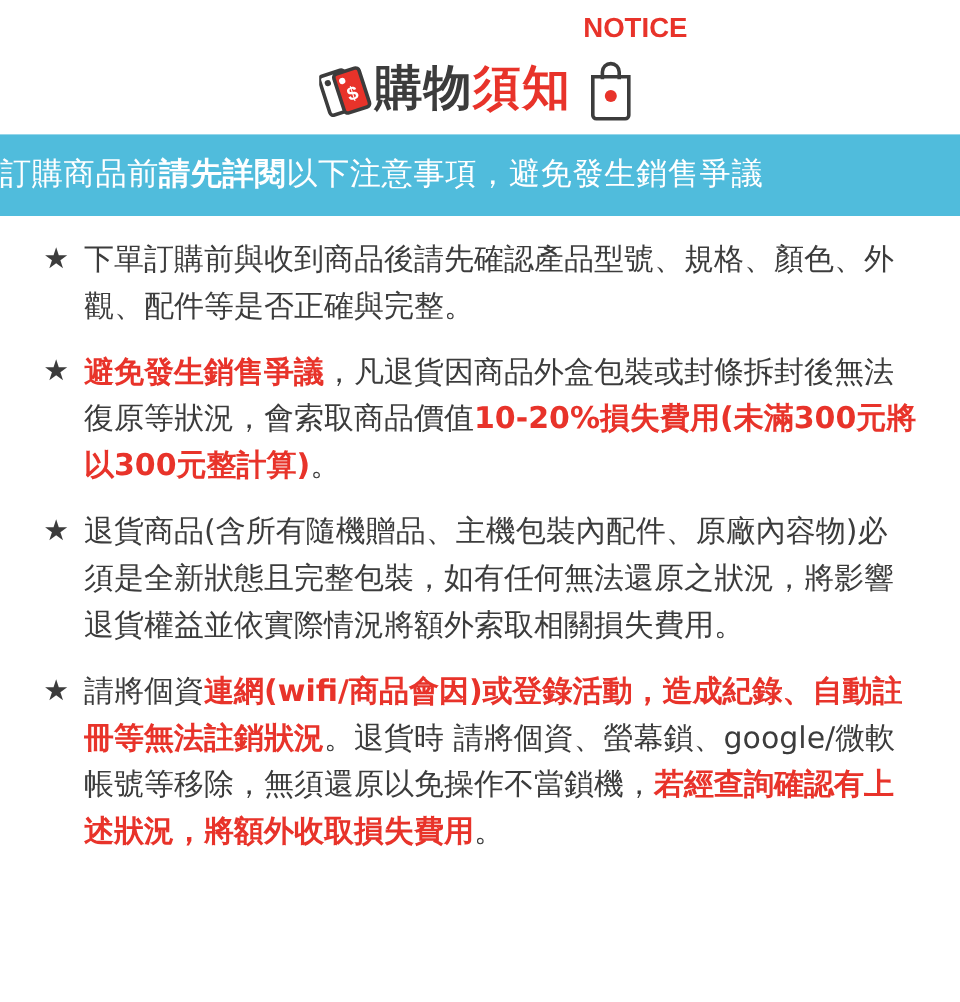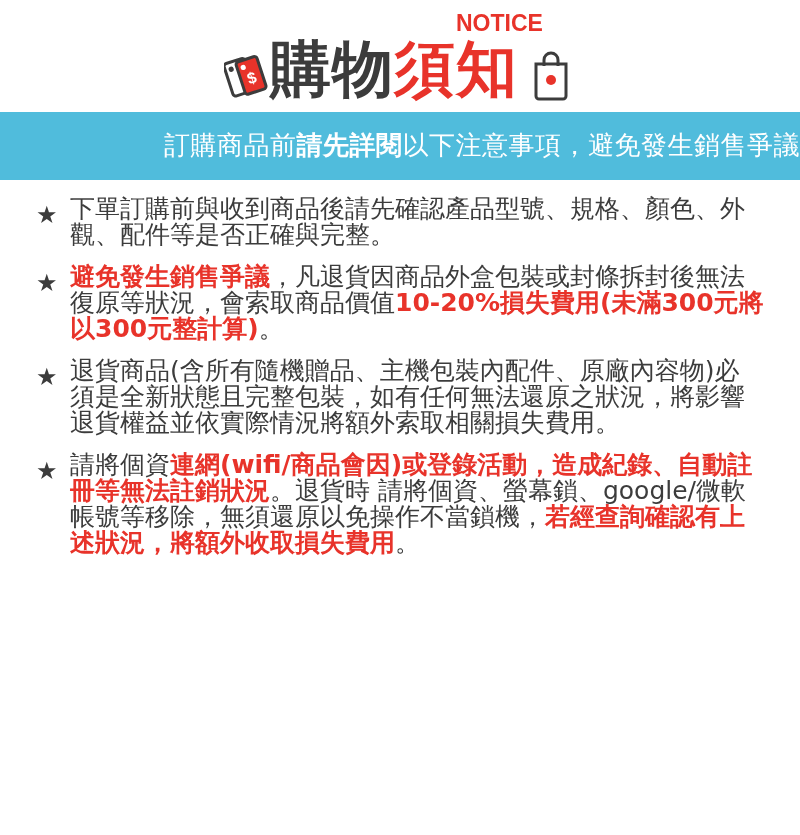--- a/index.html
+++ b/index.html
@@ -39,55 +39,55 @@
   .tag-icon {
     position: relative;
     width: 44px;
     height: 48px;
     margin-right: 2px;
     margin-bottom: 4px;
   }
   .tag-icon svg { display: block; }
 
   .title-main {
-    font-size: 61px;
+    font-size: 40px;
     line-height: 60px;
     font-weight: bold;
     letter-spacing: 1px;
     color: #3c3c3c;
-    font-family: Liberation Mono, monospace;
+    font-family: Liberation Serif, serif;
     margin-top: 36px;
   }
   .title-main .red {
     color: #e8332a;
   }
   .notice-word {
     position: absolute;
     top: 2px;
-    left: 232px;
+    left: 220px;
     font-size: 23px;
     font-weight: bold;
     color: #e8332a;
     font-family: "Liberation Sans", sans-serif;
     letter-spacing: 0px;
   }
   .bag-icon {
     width: 50px;
     height: 56px;
     margin-left: 8px;
     margin-bottom: 2px;
   }
   .bag-icon svg { display: block; }
 
   
   .banner {
     background: #50bcdc;
     color: #ffffff;
     padding: 14px 0 16px 0;
-    text-align: right;
+    text-align: left;
   }
   .banner-line {
     font-size: 26px;
     line-height: 38px;
     font-family: "DejaVu Sans", sans-serif;
     font-weight: normal;
     letter-spacing: 0.5px;
   }
   .banner-line b {
     font-weight: bold;
@@ -106,21 +106,21 @@
     flex: 0 0 auto;
     width: 34px;
     font-size: 24px;
     line-height: 38px;
     color: #3c3c3c;
     text-align: left;
     font-family: "DejaVu Sans", sans-serif;
   }
   .item-text {
     font-size: 25px;
-    line-height: 26px;
+    line-height: 39px;
     color: #3c3c3c;
     font-family: "DejaVu Sans", sans-serif;
     letter-spacing: 0px;
   }
   .item-text .red {
     color: #e8332a;
     font-weight: bold;
   }
 </style>
 </head>

